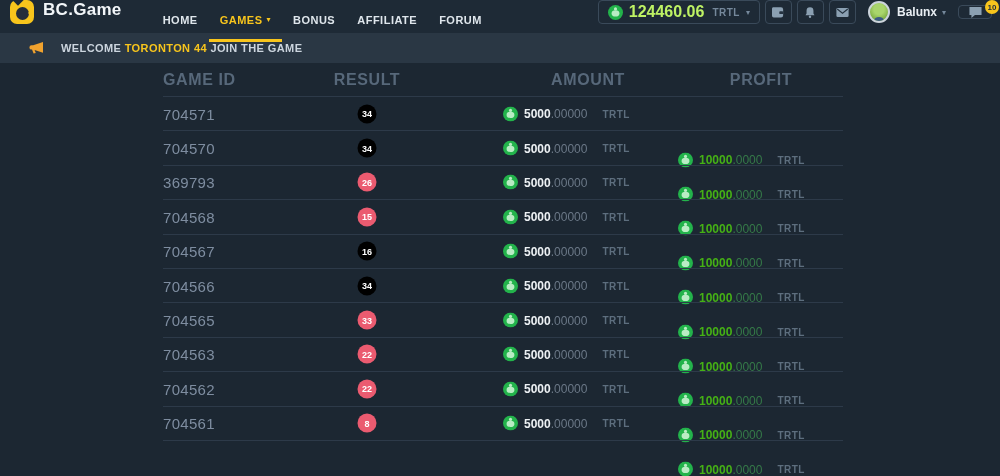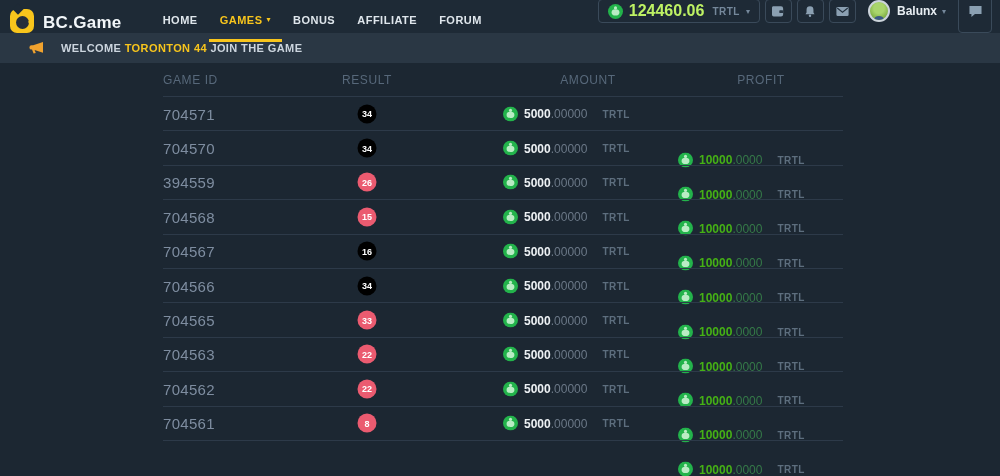--- a/index.html
+++ b/index.html
@@ -7,21 +7,21 @@
   body {
     background:#1c2732;
     font-family:"Liberation Sans","DejaVu Sans",sans-serif;
     color:#e8eef3;
     position:relative;
   }
 
   
   .navbar {
     height:33px; background:#1e2a36;
-    display:flex; align-items:flex-end;
+    display:flex; align-items:flex-start;
     padding-left:10px; position:relative; z-index:3;
   }
   .logo-badge {
     width:24px; height:24px; background:#f8c51c; border-radius:7px;
     position:relative; display:flex; align-items:center; justify-content:center;
     flex:0 0 auto;
   }
   .logo-badge::before {
     content:''; position:absolute; top:-4px; left:4px; width:8px; height:8px;
     background:#1e2a36; transform:rotate(45deg);
@@ -65,21 +65,21 @@
     background:radial-gradient(circle at 50% 35%, #a9d56c 0 35%, #7bab40 75%, #5d8d31 100%);
     position:relative; overflow:hidden;
   }
   .avatar::after {
     content:''; position:absolute; bottom:-3px; left:4px; width:10px; height:7px;
     border-radius:50% 50% 0 0; background:#3c5a85;
   }
   .username { font-size:12px; font-weight:700; color:#e8eef3; margin:0 5px 0 7px; }
 
   .chat-btn {
-    width:34px; height:44px; border:1px solid #3a4a5a; border-radius:4px;
+    width:34px; height:14px; border:1px solid #3a4a5a; border-radius:4px;
     margin-left:12px; position:relative; display:flex; align-items:center;
     justify-content:center; cursor:pointer;
   }
   .chat-btn svg { fill:#8ba0b2; }
   .chat-badge {
     position:absolute; top:-6px; right:-8px; min-width:14px; height:14px;
     background:#f8c51c; color:#26313c; border-radius:8px; font-size:8px;
     font-weight:700; display:flex; align-items:center; justify-content:center;
     padding:0 2px;
   }
@@ -98,21 +98,21 @@
   .tasks-title { font-size:11px; font-weight:700; color:#eef2f6; letter-spacing:.3px; }
   .tasks-sub { font-size:9px; color:#8a97a5; letter-spacing:.2px; }
   .rank-widget { display:flex; align-items:center; margin-left:74px; margin-right:12px; cursor:pointer; color:#7f8da0; }
   .star-glyph { font-size:14px; margin-right:6px; color:#7f8da0; }
   .rank-label { font-size:11px; font-weight:700; letter-spacing:.6px; }
 
   
   .bets-table { position:absolute; left:163px; top:63px; width:680px; }
   .t-head { position:relative; height:34px; border-bottom:1px solid #2d3a49; }
   .t-head span {
-    position:absolute; top:50%; font-size:12px; font-weight:400;
+    position:absolute; top:50%; font-size:16px; font-weight:700;
     letter-spacing:.6px; color:#57687a;
   }
   .h-id     { left:0;     transform:translateY(-50%); }
   .h-result { left:204px; transform:translate(-50%,-50%); }
   .h-amount { left:425px; transform:translate(-50%,-50%); }
   .h-profit { left:598px; transform:translate(-50%,-50%); }
 
   .t-row { position:relative; height:34.4px; border-bottom:1px solid #2d3a49; cursor:pointer; }
   .cell { position:absolute; top:50%; transform:translateY(-50%); }
   .cell-id { left:0; font-size:15px; color:#7e8da0; letter-spacing:.3px; }
@@ -269,21 +269,21 @@
             <circle cx="8" cy="8" r="8" fill="#23b34b"></circle>
             <ellipse cx="8" cy="9" rx="4.2" ry="3.3" fill="#b9ecc4"></ellipse>
             <circle cx="8" cy="4.2" r="1.7" fill="#b9ecc4"></circle>
           </svg>
       <span class="num"><span class="int-green">10000</span><span class="dec-green">.0000</span></span>
       <span class="cur">TRTL</span>
     </span>
   </div>
 
   <div class="t-row">
-    <span class="cell cell-id">394559</span>
+    <span class="cell cell-id">369793</span>
     <span class="cell cell-result">
           <span class="badge badge-red">26</span>
         </span>
     <span class="cell cell-amount">
       <svg class="coin" width="14" height="14" viewBox="0 0 16 16">
             <circle cx="8" cy="8" r="8" fill="#23b34b"></circle>
             <ellipse cx="8" cy="9" rx="4.2" ry="3.3" fill="#b9ecc4"></ellipse>
             <circle cx="8" cy="4.2" r="1.7" fill="#b9ecc4"></circle>
           </svg>
       <span class="num"><span class="int-white">5000</span><span class="dec-gray">.00000</span></span>

